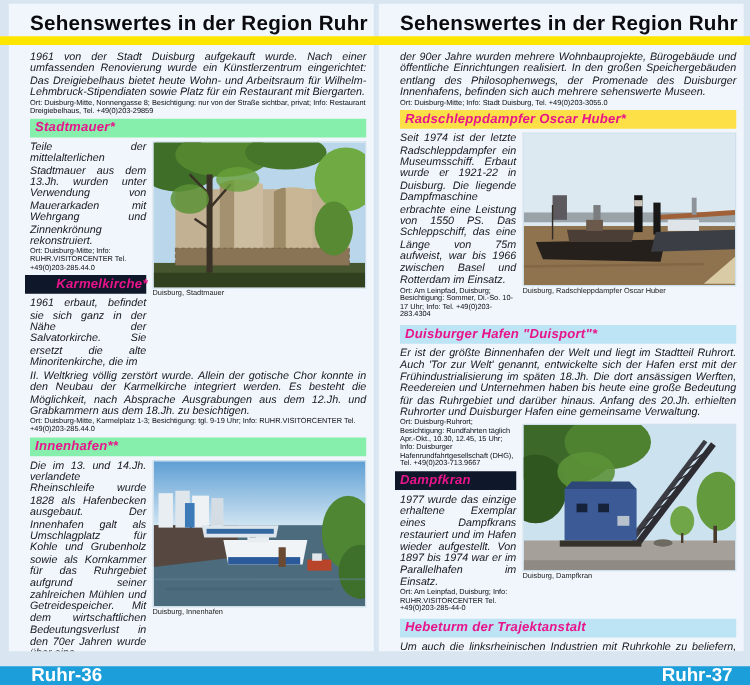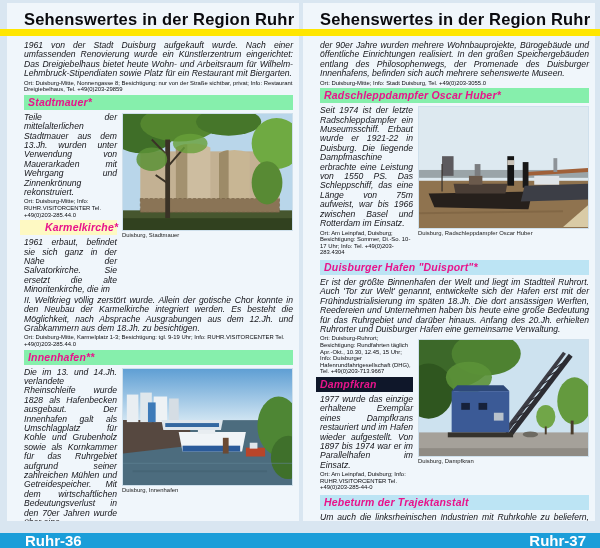--- a/index.html
+++ b/index.html
@@ -58,21 +58,21 @@
   <div class="content">
     <p class="para">1961 von der Stadt Duisburg aufgekauft wurde. Nach einer umfassenden Renovierung wurde ein Künstlerzentrum eingerichtet: Das Dreigiebelhaus bietet heute Wohn- und Arbeitsraum für Wilhelm-Lehmbruck-Stipendiaten sowie Platz für ein Restaurant mit Biergarten.</p>
     <p class="note">Ort: Duisburg-Mitte, Nonnengasse 8; Besichtigung: nur von der Straße sichtbar, privat; Info: Restaurant Dreigiebelhaus, Tel. +49(0)203-29859</p>
 
     <div class="sec sec-bg" style="background: #86efac; color: rgb(232, 20, 139);">Stadtmauer*</div>
 
     <div class="row">
       <div class="col">
         <p class="para">Teile der mittelalterlichen Stadtmauer aus dem 13.Jh. wurden unter Verwendung von Mauerarkaden mit Wehrgang und Zinnenkrönung rekonstruiert.</p>
         <p class="note">Ort: Duisburg-Mitte; Info: RUHR.VISITORCENTER Tel. +49(0)203-285.44.0</p>
-        <div class="sec sec-bg" style="background: #fef9c3; color: rgb(232, 20, 139); padding-left: 25px;">Karmelkirche*</div>
+        <div class="sec sec-bg" style="background: #0f172a; color: rgb(232, 20, 139); padding-left: 25px;">Karmelkirche*</div>
         <p class="para">1961 erbaut, befindet sie sich ganz in der Nähe der Salvatorkirche. Sie ersetzt die alte Minoritenkirche, die im</p>
       </div>
       <div class="photo-wrap">
         <svg class="photo" height="118" viewBox="0 0 176 118" preserveAspectRatio="none">
           <rect x="0" y="0" width="176" height="118" fill="#b9d6ea"></rect>
           <rect x="0" y="98" width="176" height="20" fill="#46562e"></rect>
           <rect x="18" y="38" width="145" height="52" fill="#c3b193"></rect>
           <path d="M55 34 q18 -8 36 0 l0 56 l-36 0 Z" fill="#cdbda0"></path>
           <path d="M55 34 q8 -4 12 -3 l0 59 l-12 0 Z" fill="#a3916f"></path>
           <path d="M100 40 q16 -7 32 0 l0 50 l-32 0 Z" fill="#c8b694"></path>
@@ -139,21 +139,21 @@
 
   </div>
 </div>
 
 <div class="page page-right" style="background: rgb(240, 246, 251);">
   <div class="pg-title">Sehenswertes in der Region Ruhr</div>
   <div class="content">
     <p class="para">der 90er Jahre wurden mehrere Wohnbauprojekte, Bürogebäude und öffentliche Einrichtungen realisiert. In den großen Speichergebäuden entlang des Philosophenwegs, der Promenade des Duisburger Innenhafens, befinden sich auch mehrere sehenswerte Museen.</p>
     <p class="note">Ort: Duisburg-Mitte; Info: Stadt Duisburg, Tel. +49(0)203-3055.0</p>
 
-    <div class="sec sec-bg" style="background: #86efac; color: rgb(232, 20, 139);">Radschleppdampfer Oscar Huber*</div>
+    <div class="sec sec-bg" style="background: #fde047; color: rgb(232, 20, 139);">Radschleppdampfer Oscar Huber*</div>
 
     <div class="row">
       <div class="col">
         <p class="para">Seit 1974 ist der letzte Radschleppdampfer ein Museumsschiff. Erbaut wurde er 1921-22 in Duisburg. Die liegende Dampfmaschine erbrachte eine Leistung von 1550 PS. Das Schleppschiff, das eine Länge von 75m aufweist, war bis 1966 zwischen Basel und Rotterdam im Einsatz.</p>
         <p class="note">Ort: Am Leinpfad, Duisburg; Besichtigung: Sommer, Di.-So. 10-17 Uhr; Info: Tel. +49(0)203-283.4304</p>
       </div>
       <div class="photo-wrap">
         <svg class="photo" height="123" viewBox="0 0 176 123" preserveAspectRatio="none">
           <rect x="0" y="0" width="176" height="75" fill="#dde9f0"></rect>
           <rect x="0" y="75" width="176" height="48" fill="#8f734f"></rect>

